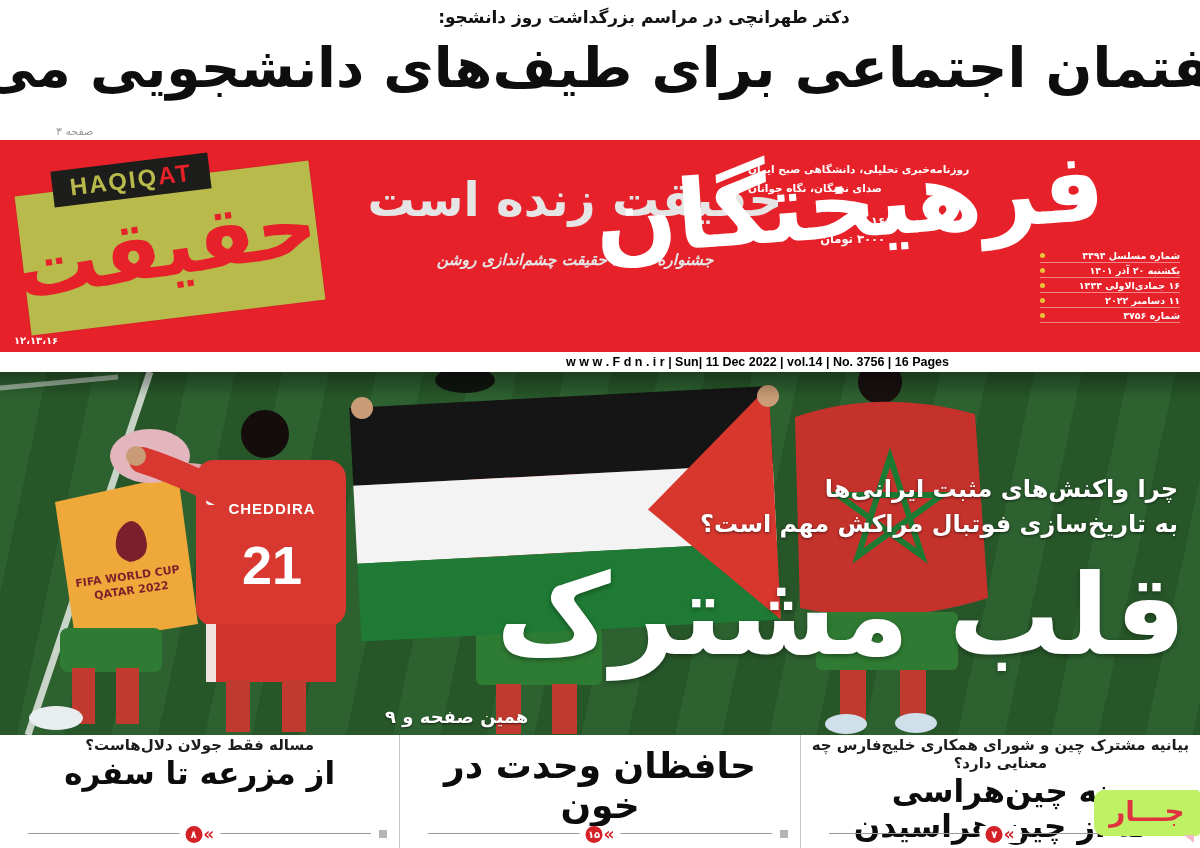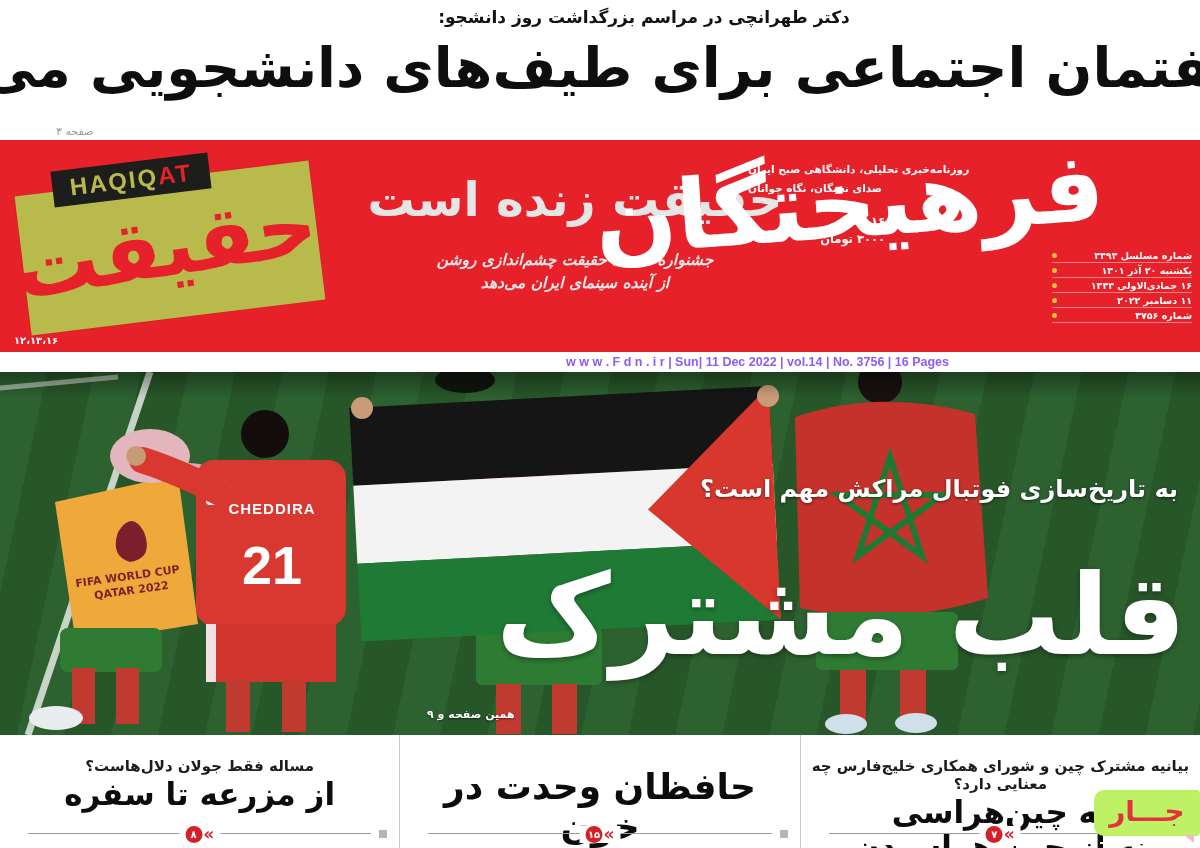--- a/index.html
+++ b/index.html
@@ -31,48 +31,48 @@
   .festival { position:absolute; left:350px; top:0; width:450px; height:212px; text-align:center; color:#e5e5e5; }
   .festival-headline { margin-top:32px; font-size:47px; font-weight:900; letter-spacing:-1px; }
   .festival-sub { margin-top:22px; font-size:15.5px; font-weight:bold; line-height:1.5;font-style:italic; }
 
   .masthead-name { position:absolute; right:95px; top:8px; font-size:96px; font-weight:900; color:#fff;
     transform:rotate(-4deg); letter-spacing:-3px; white-space:nowrap; }
   .masthead-taglines { position:absolute; right:212px; top:20px; width:240px; text-align:left;
     font-size:10.5px; font-weight:bold; color:#fff; line-height:1.8; z-index:3; }
   .masthead-meta { position:absolute; left:815px; top:72px; width:70px; text-align:right;
     font-size:11.5px; font-weight:bold; color:#fff; line-height:1.6; z-index:3; }
-  .issue-col { position:absolute; right:8px; top:108px; width:140px; z-index:3; }
+  .issue-col { position:absolute; right:20px; top:108px; width:140px; z-index:3; }
   .issue-row { display:flex; align-items:center; border-bottom:1px solid rgba(255,255,255,0.45);
     height:15px; }
   .issue-dot { width:5px; height:5px; border-radius:50%; background:#e9c43a; margin-right:4px; flex:0 0 auto; }
   .issue-text { flex:1; text-align:right; font-size:9.5px; font-weight:bold; color:#fff; white-space:nowrap; }
 
   
   .dateline { position:absolute; top:352px; left:0; width:973px; height:20px; background:#fff;
     text-align:right; padding-right:24px; font-family:"Liberation Sans",sans-serif;
-    font-size:12.5px; font-weight:bold; color:#8b5cf6; line-height:20px; }
+    font-size:12.5px; font-weight:bold; color:#000000; line-height:20px; }
 
   
   .photo { position:absolute; top:372px; left:0; width:1200px; height:363px; overflow:hidden;
     background:repeating-linear-gradient(102deg,#2d6130 0 46px,#275629 46px 92px); }
   .photo-shade { position:absolute; inset:0;
     background:linear-gradient(180deg,rgba(0,0,0,0.35) 0,rgba(0,0,0,0) 26px); }
   .photo svg { position:absolute; top:0; left:0; }
   .photo-kicker { position:absolute; top:100px; right:22px; text-align:right; color:#fff;
     font-size:24px; font-weight:bold; line-height:1.45; text-shadow:0 1px 3px rgba(0,0,0,0.55); }
   .photo-headline { position:absolute; top:178px; right:14px; color:#fff; font-size:112px;
     font-weight:700; letter-spacing:-2px; text-shadow:0 2px 5px rgba(0,0,0,0.35); }
-  .photo-note { position:absolute; bottom:14px; left:385px; color:#fff; font-size:11px;
-    font-weight:bold; text-shadow:0 1px 2px rgba(0,0,0,0.6);margin-left:42px; }
+  .photo-note { position:absolute; bottom:8px; left:385px; color:#fff; font-size:18px;
+    font-weight:bold; text-shadow:0 1px 2px rgba(0,0,0,0.6); }
 
   
   .bottom { position:absolute; top:735px; left:0; width:1200px; height:113px; background:#fff;
     display:flex; flex-direction:row-reverse; }
-  .article { position:relative; flex:1; padding-top:22px; text-align:center; }
+  .article { position:relative; flex:1; padding-top:1px; text-align:center; }
   .article + .article { border-right:1px solid #c9c9c9; }
   .art-kicker { font-size:15px; font-weight:bold; color:#1c1c1c; }
   .art-headline { margin-top:2px; font-size:31px; font-weight:900; color:#0c0c0c; line-height:1.12;
     letter-spacing:-0.5px; }
   .art-rule { position:absolute; bottom:14px; left:7%; width:86%; border-top:1px solid #9a9a9a; }
   .art-marker { position:absolute; bottom:5px; left:50%; transform:translateX(-50%);
     display:flex; align-items:center; background:#fff; padding:0 6px; }
   .marker-circle { width:17px; height:17px; border-radius:50%; background:#d42027; color:#fff;
     font-size:10px; font-weight:bold; text-align:center; line-height:17px; }
   .marker-chevron { color:#d42027; font-size:17px; font-weight:900; margin-left:1px; line-height:17px; }
@@ -104,21 +104,20 @@
     </div>
     <div class="haqiqat-label">
       <span class="p1">HAQIQ</span><span class="p2">AT</span>
     </div>
     <div class="logo-pages rtl">۱۲،۱۳،۱۶</div>
 
     <div class="festival">
       <div class="festival-headline rtl">حقیقت زنده است</div>
       <div class="festival-sub rtl">
         <div>جشنواره مستند حقیقت چشم‌اندازی روشن</div>
-        <div>از آینده سینمای ایران می‌دهد</div>
       </div>
     </div>
 
     <div class="masthead-name rtl">فرهیختگان</div>
     <div class="masthead-taglines">
       <div class="rtl">روزنامه‌خبری تحلیلی، دانشگاهی صبح ایران</div>
       <div class="rtl">صدای نخبگان، نگاه جوانان</div>
     </div>
     <div class="masthead-meta">
       <div class="rtl">۱۶صفحه</div>
@@ -210,20 +209,21 @@
         <path d="M890,85 L922,184 L838,123 L942,123 L858,184 Z" fill="none" stroke="#1d7a33" stroke-width="6" stroke-linejoin="miter"></path>
         <rect x="816" y="240" width="142" height="58" rx="6" fill="#2f7b33"></rect>
         <rect x="840" y="298" width="26" height="52" fill="#c03a30"></rect>
         <rect x="900" y="298" width="26" height="52" fill="#c03a30"></rect>
         <ellipse cx="846" cy="352" rx="21" ry="10" fill="#cfe0ea"></ellipse>
         <ellipse cx="916" cy="351" rx="21" ry="10" fill="#cfe0ea"></ellipse>
       </g>
     </svg>
     <div class="photo-shade"></div>
     <div class="photo-kicker rtl">
+      <div>چرا واکنش‌های مثبت ایرانی‌ها</div>
       <div>به تاریخ‌سازی فوتبال مراکش مهم است؟</div>
     </div>
     <div class="photo-headline rtl">قلب مشترک</div>
     <div class="photo-note rtl">همین صفحه و ۹</div>
   </section>
 
   <section class="bottom">
 
     <article class="article">
       <div class="art-kicker rtl">بیانیه مشترک چین و شورای همکاری خلیج‌فارس چه معنایی دارد؟</div>

